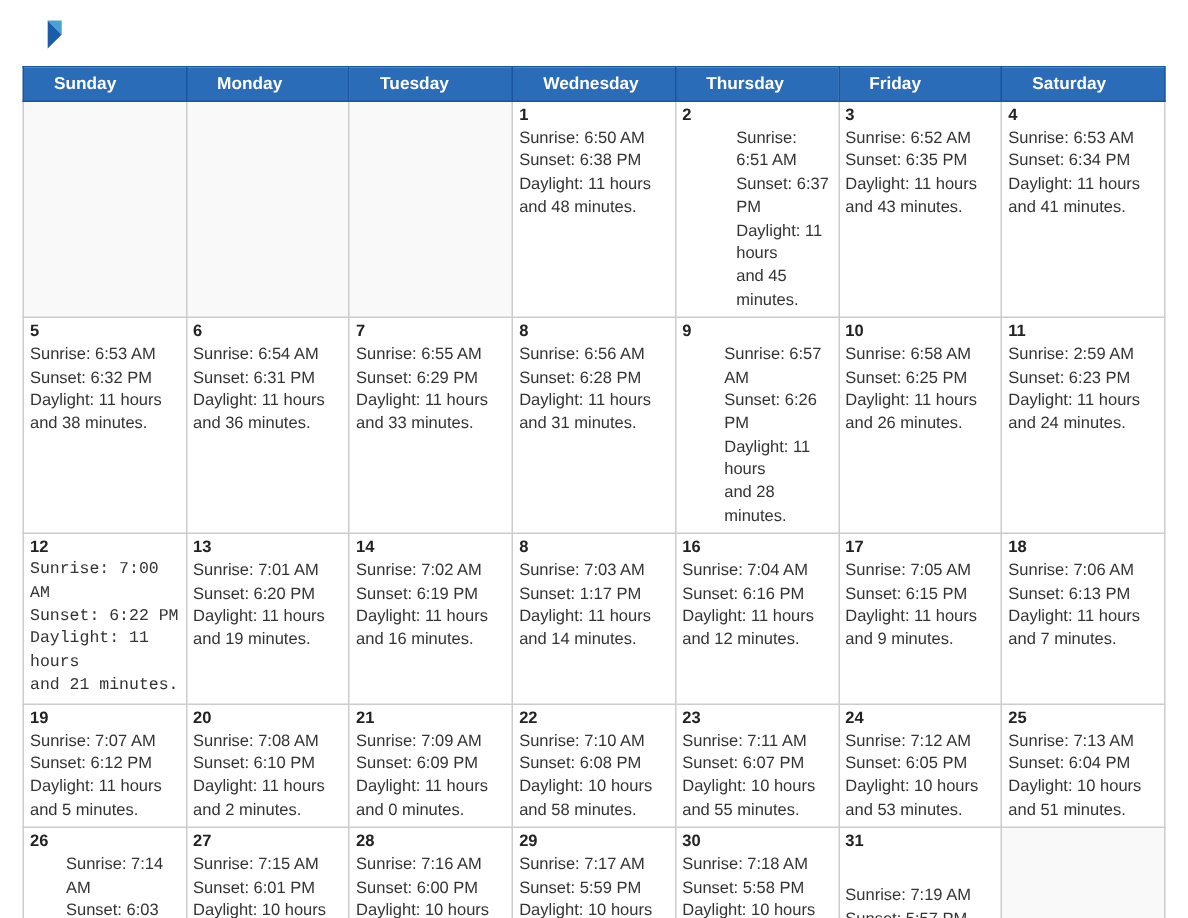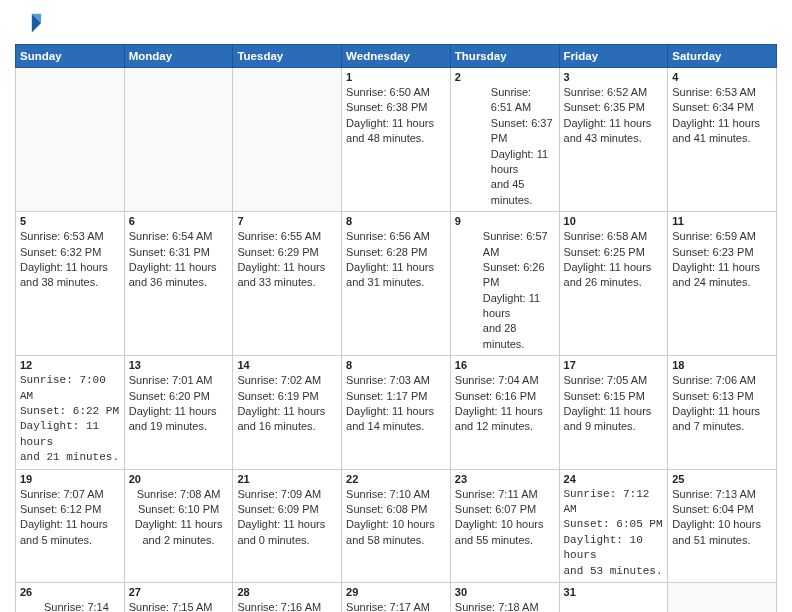--- a/index.html
+++ b/index.html
@@ -51,21 +51,21 @@
       border: 1px solid #ccc;
       border-collapse: collapse;
       width: 100%;
       table-layout: fixed;
     }
     .calendar th {
       background: #2b6cb8;
       color: #fff;
       font-size: 11.5px;
       font-weight: bold;
-      padding: 5px 4px;
+      padding: 5px 20px;
       text-align: left;
       border: 1px solid #1a55a0;
     }
     .calendar td {
       border: 1px solid #ccc;
       vertical-align: top;
       padding: 3px 4px;
       font-size: 9.5px;
       color: #333;
       height: 78px;
@@ -192,21 +192,21 @@
           </td>
           <td>
             <span class="day-num">10</span>
             <div class="day-info" style="white-space: pre-line;">Sunrise: 6:58 AM
 Sunset: 6:25 PM
 Daylight: 11 hours
 and 26 minutes.</div>
           </td>
           <td>
             <span class="day-num">11</span>
-            <div class="day-info" style="white-space: pre-line;">Sunrise: 6:59 AM
+            <div class="day-info" style="white-space: pre-line;">Sunrise: 2:59 AM
 Sunset: 6:23 PM
 Daylight: 11 hours
 and 24 minutes.</div>
           </td>
         </tr>
         <tr>
           <td>
             <span class="day-num">12</span>
             <div class="day-info" style="white-space: pre-line; font-family: Liberation Mono, monospace;">Sunrise: 7:00 AM
 Sunset: 6:22 PM
@@ -259,21 +259,21 @@
         <tr>
           <td>
             <span class="day-num">19</span>
             <div class="day-info" style="white-space: pre-line;">Sunrise: 7:07 AM
 Sunset: 6:12 PM
 Daylight: 11 hours
 and 5 minutes.</div>
           </td>
           <td>
             <span class="day-num">20</span>
-            <div class="day-info" style="white-space: pre-line; text-align: center;">Sunrise: 7:08 AM
+            <div class="day-info" style="white-space: pre-line;">Sunrise: 7:08 AM
 Sunset: 6:10 PM
 Daylight: 11 hours
 and 2 minutes.</div>
           </td>
           <td>
             <span class="day-num">21</span>
             <div class="day-info" style="white-space: pre-line;">Sunrise: 7:09 AM
 Sunset: 6:09 PM
 Daylight: 11 hours
 and 0 minutes.</div>
@@ -287,21 +287,21 @@
           </td>
           <td>
             <span class="day-num">23</span>
             <div class="day-info" style="white-space: pre-line;">Sunrise: 7:11 AM
 Sunset: 6:07 PM
 Daylight: 10 hours
 and 55 minutes.</div>
           </td>
           <td>
             <span class="day-num">24</span>
-            <div class="day-info" style="white-space: pre-line; font-family: Liberation Mono, monospace;">Sunrise: 7:12 AM
+            <div class="day-info" style="white-space: pre-line;">Sunrise: 7:12 AM
 Sunset: 6:05 PM
 Daylight: 10 hours
 and 53 minutes.</div>
           </td>
           <td>
             <span class="day-num">25</span>
             <div class="day-info" style="white-space: pre-line;">Sunrise: 7:13 AM
 Sunset: 6:04 PM
 Daylight: 10 hours
 and 51 minutes.</div>

